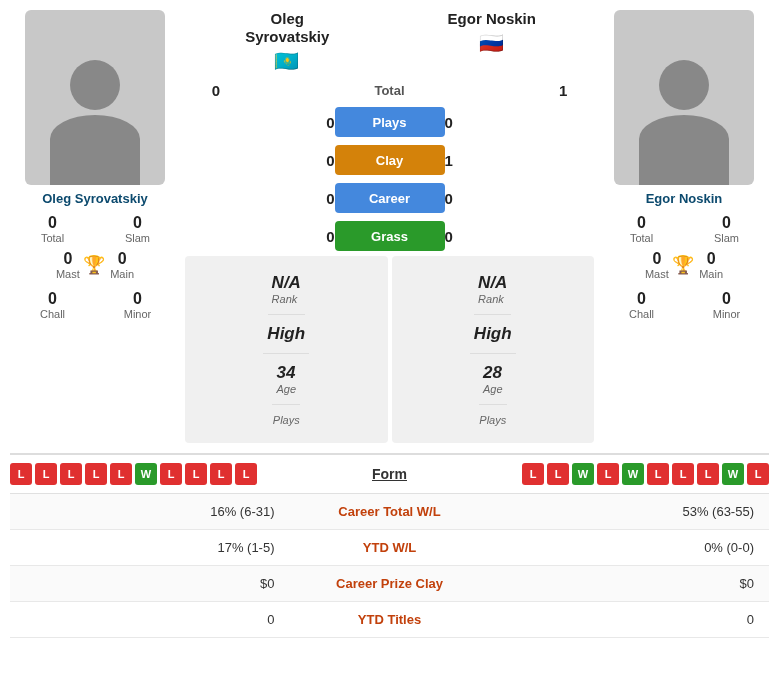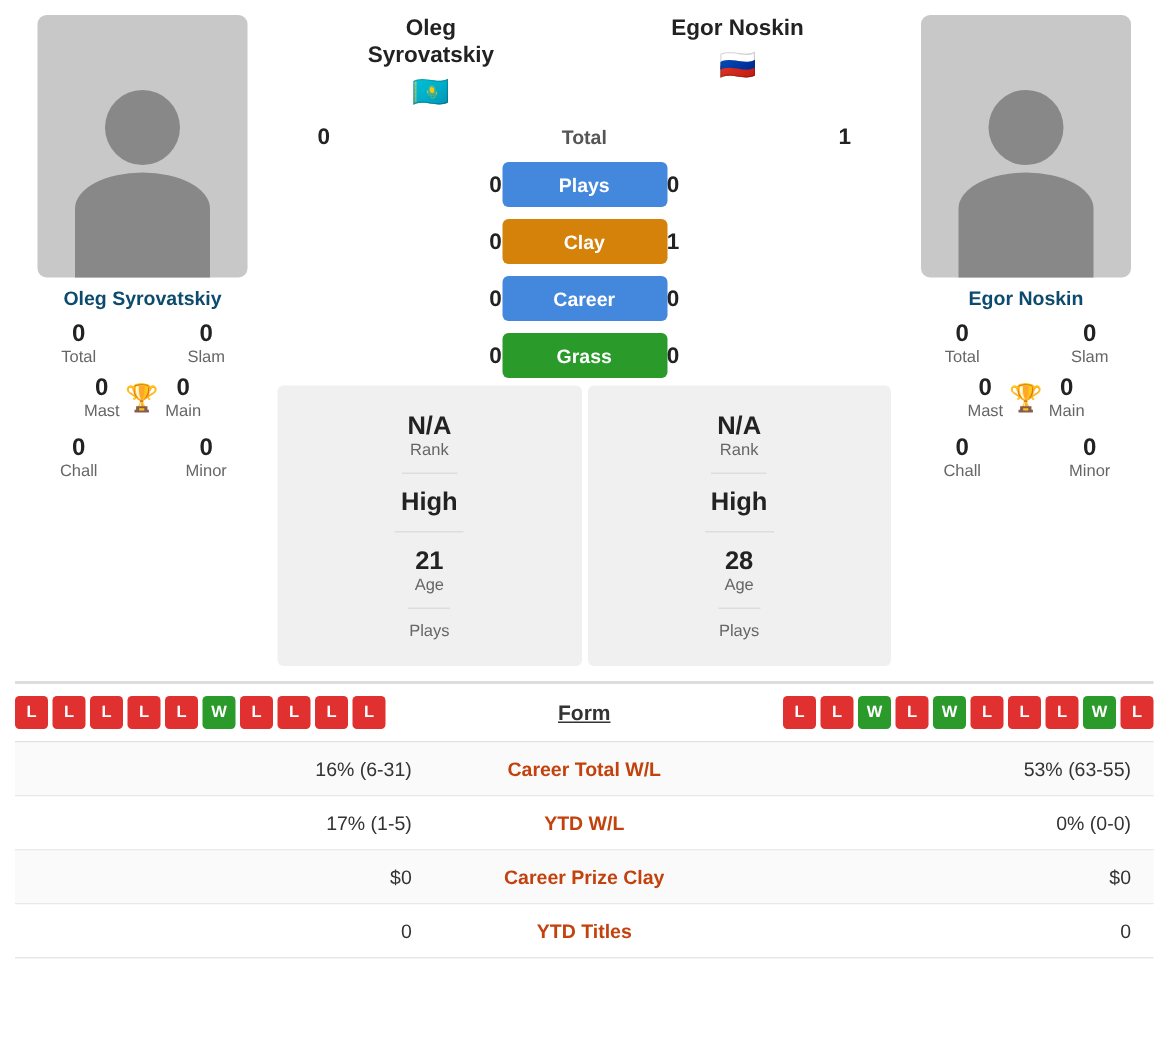--- a/index.html
+++ b/index.html
@@ -243,23 +243,24 @@
       border-radius: 4px;
       display: flex;
       flex-direction: column;
       align-items: center;
       padding: 8px 2px;
     }
 
     .ps-row {
       display: flex;
       flex-direction: column;
-      align-items: center;
+      align-items: flex-start;
       padding: 9px 4px;
       border-bottom: 1px solid #ddd;
+      font-style: italic;
     }
 
     .ps-row:last-child { border-bottom: none; }
     .ps-val { font-size: 17px; font-weight: 700; color: #222; }
     .ps-lbl { font-size: 11px; color: #666; }
 
     .stat-single {
       display: flex;
       flex-direction: column;
       align-items: center;
@@ -391,21 +392,21 @@
 
         <div class="c-card">
           <div class="ps-row">
             <span class="ps-val">N/A</span>
             <span class="ps-lbl">Rank</span>
           </div>
           <div class="ps-row">
             <span class="ps-val">High</span>
           </div>
           <div class="ps-row">
-            <span class="ps-val">21</span>
+            <span class="ps-val">34</span>
             <span class="ps-lbl">Age</span>
           </div>
           <div class="ps-row">
             <span class="ps-lbl">Plays</span>
           </div>
         </div>
 
         <div class="c-card">
           <div class="ps-row">
             <span class="ps-val">N/A</span>

